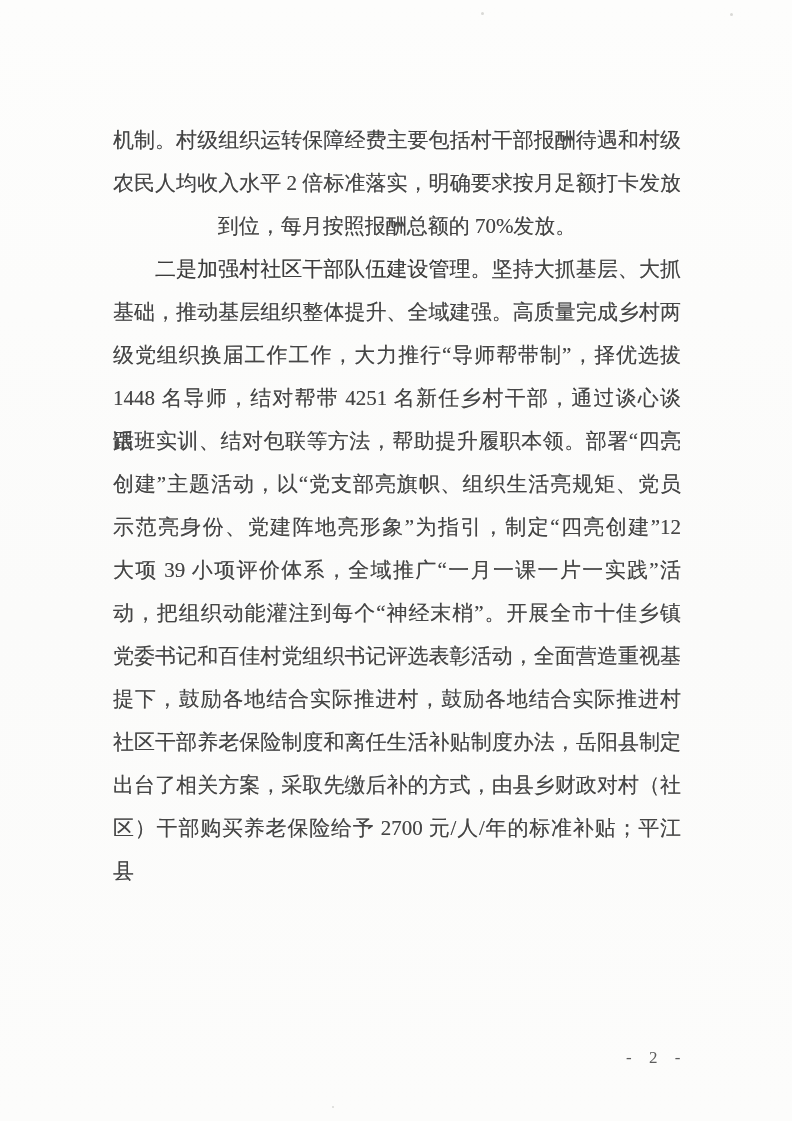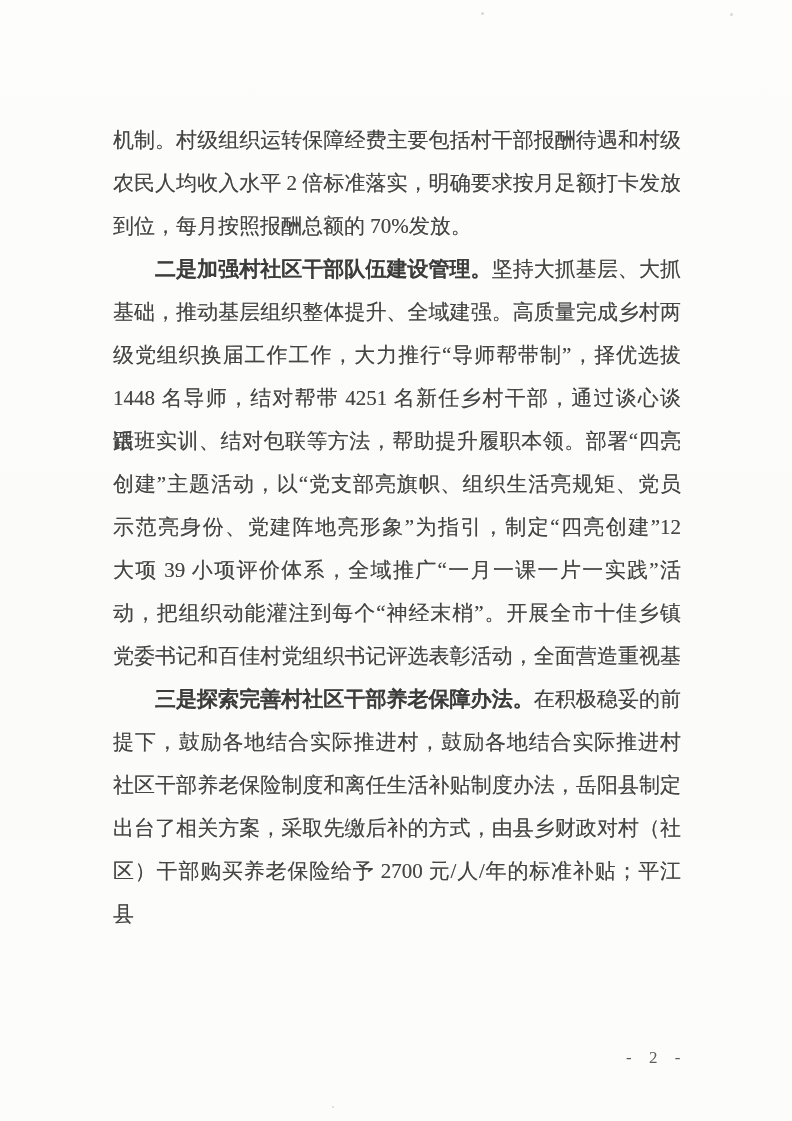--- a/index.html
+++ b/index.html
@@ -22,32 +22,33 @@
     top: 119px;
     width: 568px;
     font-size: 21px;
     line-height: 43px;
     color: #454545;
     text-shadow: 0 0 0.6px rgba(70,70,70,0.55);
   }
   .line {
     height: 43px;
     white-space: nowrap;
+    text-align: center;
   }
   .line.fill {
     white-space: normal;
     text-align: justify;
     text-align-last: justify;
     text-justify: inter-character;
   }
   .line.indent {
     text-indent: 2em;
   }
   .line b {
-    font-weight: bold;
+    font-weight: normal;
     color: #3c3c3c;
   }
   .page-number {
     position: absolute;
     left: 626px;
     top: 1048px;
     font-size: 17px;
     letter-spacing: 5px;
     word-spacing: 3px;
     color: #5c5c5c;
@@ -79,21 +80,20 @@
       <div class="line fill indent"><b>二是加强村社区干部队伍建设管理。</b><span>坚持大抓基层、大抓</span></div>
       <div class="line fill"><span>基础，推动基层组织整体提升、全域建强。高质量完成乡村两</span></div>
       <div class="line fill"><span>级党组织换届工作工作，大力推行“导师帮带制”，择优选拔</span></div>
       <div class="line fill"><span>1448 名导师，结对帮带 4251 名新任乡村干部，通过谈心谈话、</span></div>
       <div class="line fill"><span>跟班实训、结对包联等方法，帮助提升履职本领。部署“四亮</span></div>
       <div class="line fill"><span>创建”主题活动，以“党支部亮旗帜、组织生活亮规矩、党员</span></div>
       <div class="line fill"><span>示范亮身份、党建阵地亮形象”为指引，制定“四亮创建”12</span></div>
       <div class="line fill"><span>大项 39 小项评价体系，全域推广“一月一课一片一实践”活</span></div>
       <div class="line fill"><span>动，把组织动能灌注到每个“神经末梢”。开展全市十佳乡镇</span></div>
       <div class="line fill"><span>党委书记和百佳村党组织书记评选表彰活动，全面营造重视基</span></div>
-      <div class="line fill indent"><b>三是探索完善村社区干部养老保障办法。</b><span>在积极稳妥的前</span></div>
       <div class="line fill"><span>提下，鼓励各地结合实际推进村，鼓励各地结合实际推进村</span></div>
       <div class="line fill"><span>社区干部养老保险制度和离任生活补贴制度办法，岳阳县制定</span></div>
       <div class="line fill"><span>出台了相关方案，采取先缴后补的方式，由县乡财政对村（社</span></div>
       <div class="line fill"><span>区）干部购买养老保险给予 2700 元/人/年的标准补贴；平江县</span></div>
     </div>
 
   <div class="page-number">- 2 -</div>
 </div>
 
 </body></html>

